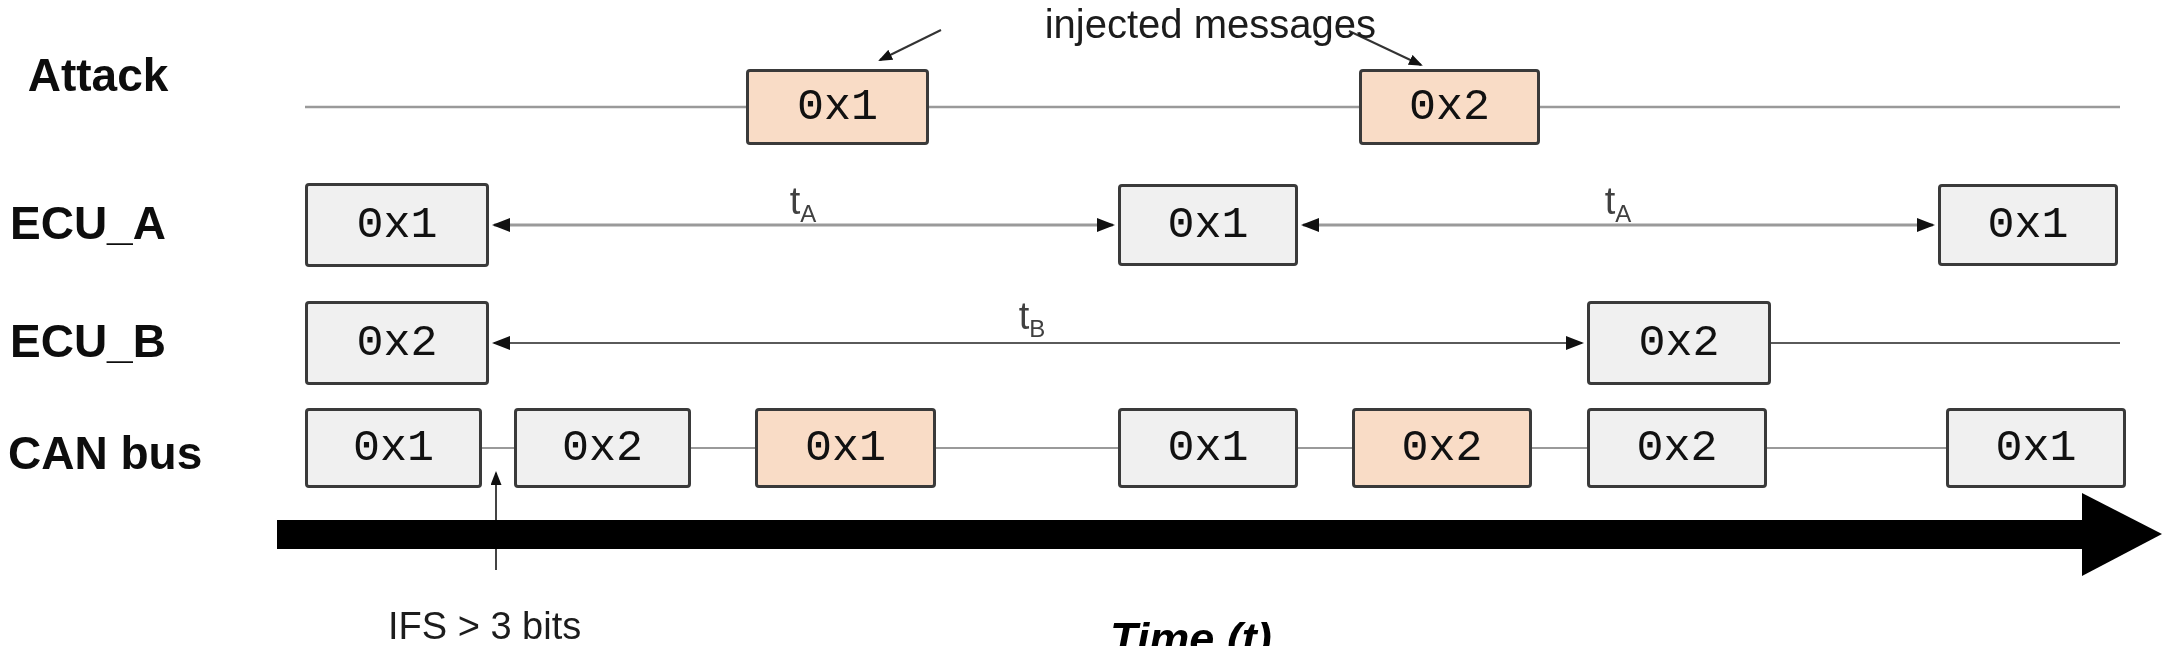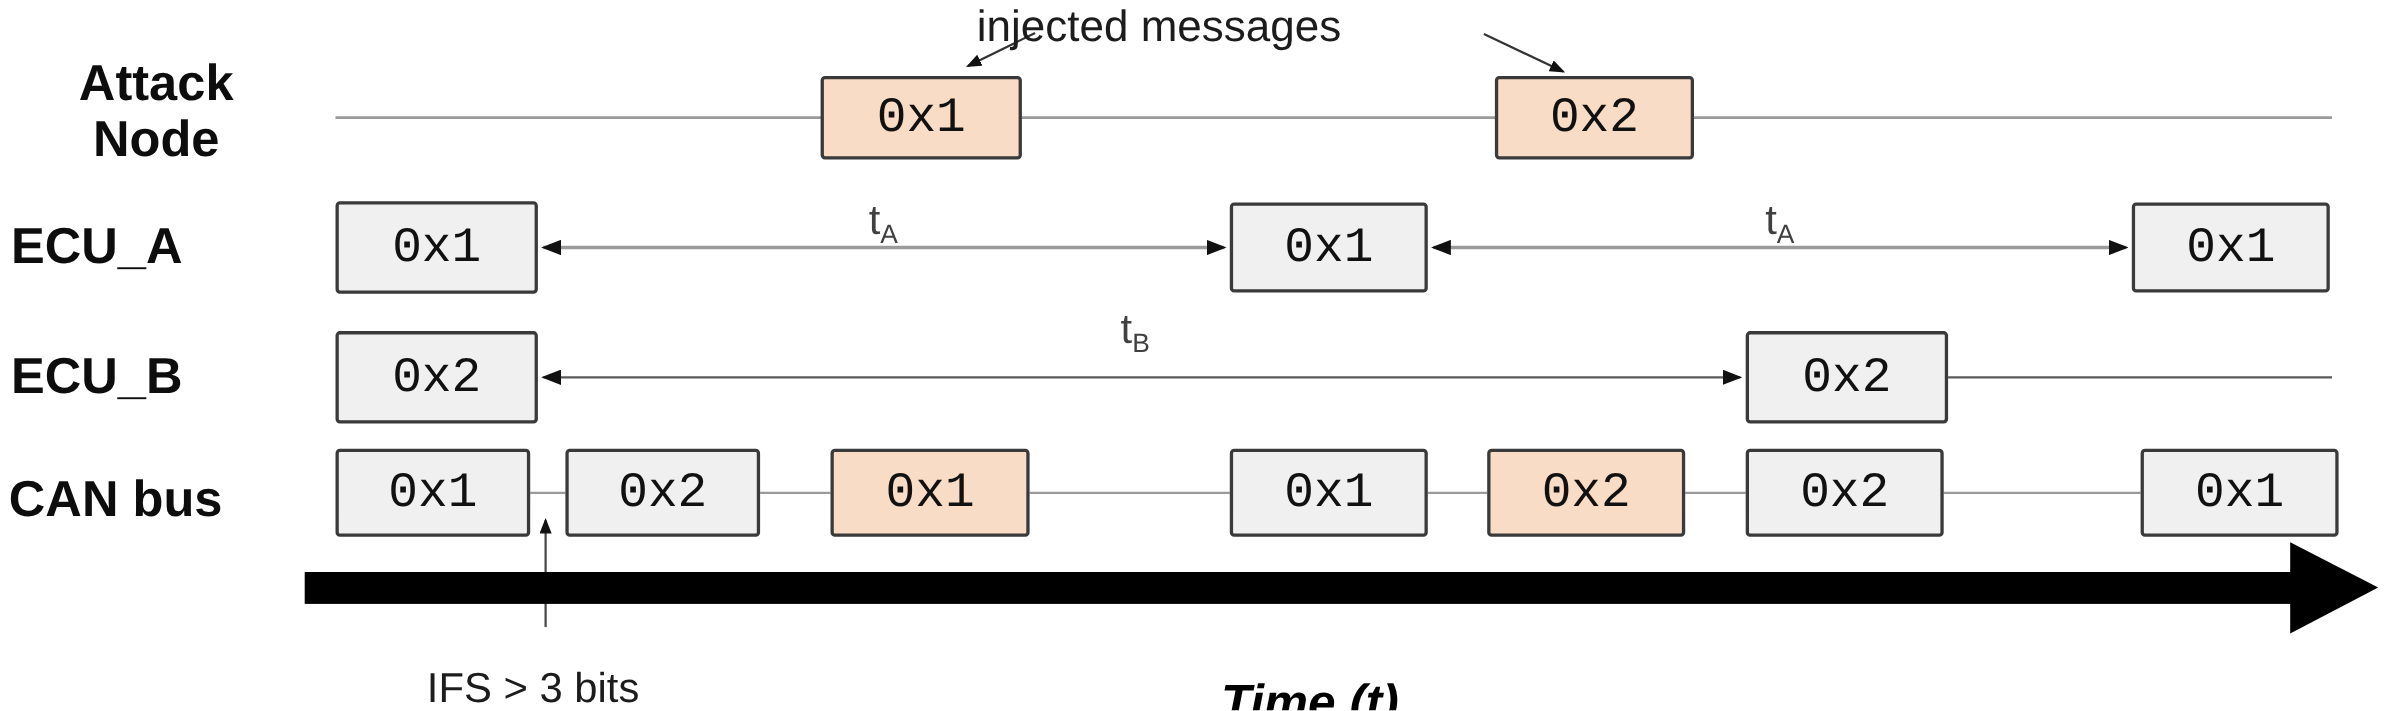--- a/index.html
+++ b/index.html
@@ -112,48 +112,47 @@
     </g>
 
     <line x1="496" y1="570" x2="496" y2="473" stroke="#444" stroke-width="2" marker-end="url(#ahSmall)"></line>
 
     <g fill="#000000">
       <rect x="277" y="520" width="1808" height="29"></rect>
       <polygon points="2082,493 2082,576 2162,534"></polygon>
     </g>
   </svg>
 
-  <div class="row-label centered" style="left:0px; top:50px; width:196px;padding-left:44px;">
+  <div class="row-label centered" style="left:0px; top:50px; width:196px;">
     <span>Attack</span>
-    <span>Node</span>
   </div>
   <div class="row-label" style="left:10px; top:198px;text-align:center;">ECU_A</div>
   <div class="row-label" style="left:8px; top:428px;">CAN bus</div>
   <div class="row-label" style="left:10px; top:316px;">ECU_B</div>
 
-  <div class="anno" style="left:888px; top:2px; width:420px; text-align:left;">injected messages</div>
+  <div class="anno" style="left:956px; top:2px; width:420px; text-align:right;">injected messages</div>
 
   <div class="msg injected" style="left:746px; top:69px; width:183px; height:76px;">0x1</div>
   <div class="msg injected" style="left:1359px; top:69px; width:181px; height:76px;">0x2</div>
 
   <div class="msg" style="left:305px; top:183px; width:184px; height:84px;">0x1</div>
   <div class="msg" style="left:1118px; top:184px; width:180px; height:82px;">0x1</div>
   <div class="msg" style="left:1938px; top:184px; width:180px; height:82px;">0x1</div>
 
   <div class="interval-label" style="left:803px; top:180px;">
     <span>t</span><sub>A</sub>
   </div>
   <div class="interval-label" style="left:1618px; top:180px;">
     <span>t</span><sub>A</sub>
   </div>
 
   <div class="msg" style="left:305px; top:301px; width:184px; height:84px;">0x2</div>
   <div class="msg" style="left:1587px; top:301px; width:184px; height:84px;">0x2</div>
 
-  <div class="interval-label" style="left:1032px; top:279px;">
+  <div class="interval-label" style="left:1032px; top:295px;">
     <span>t</span><sub>B</sub>
   </div>
 
   <div class="msg" style="left:305px; top:408px; width:177px; height:80px;">0x1</div>
   <div class="msg" style="left:514px; top:408px; width:177px; height:80px;">0x2</div>
   <div class="msg injected" style="left:755px; top:408px; width:181px; height:80px;">0x1</div>
   <div class="msg" style="left:1118px; top:408px; width:180px; height:80px;">0x1</div>
   <div class="msg injected" style="left:1352px; top:408px; width:180px; height:80px;">0x2</div>
   <div class="msg" style="left:1587px; top:408px; width:180px; height:80px;">0x2</div>
   <div class="msg" style="left:1946px; top:408px; width:180px; height:80px;">0x1</div>

